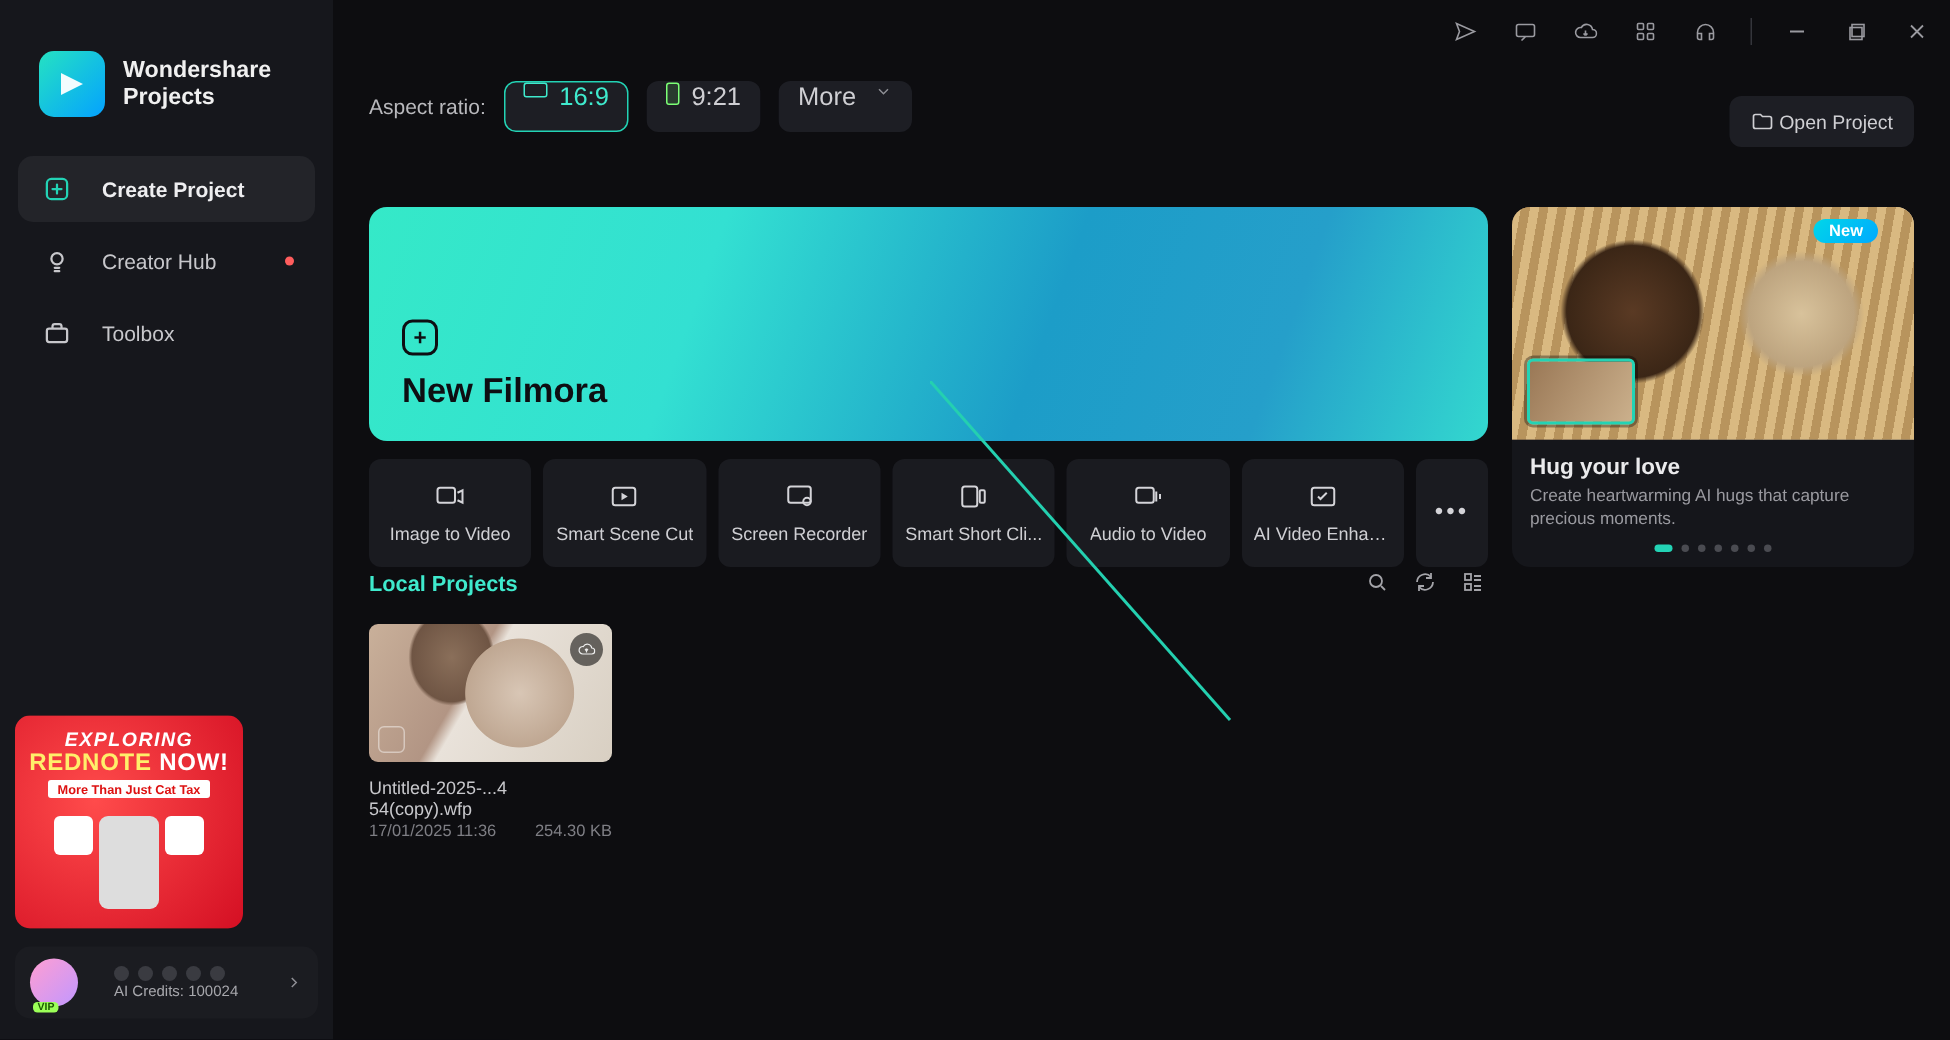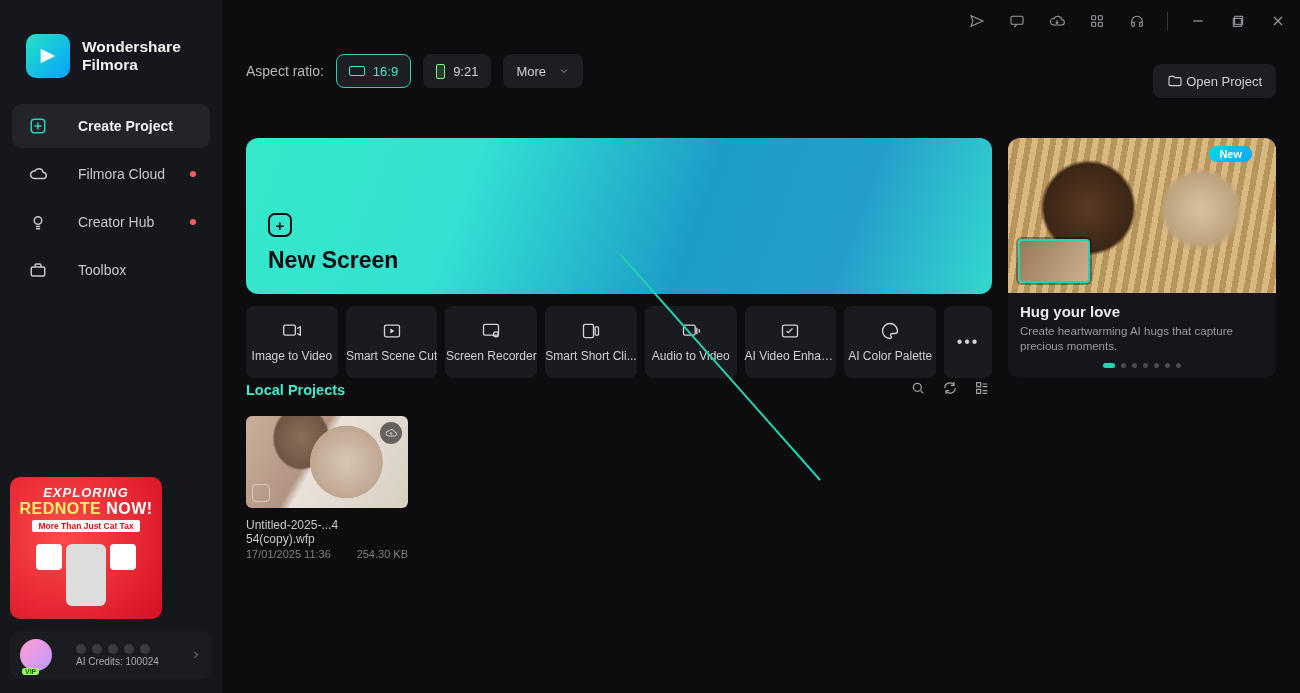--- a/index.html
+++ b/index.html
@@ -17,21 +17,21 @@
   body{margin:0;background:var(--bg);color:var(--txt);width:1300px;height:693px;overflow:hidden;}
   .app{display:flex;height:100%}
   
   .sidebar{width:222px;background:var(--panel);display:flex;flex-direction:column;padding:10px 10px 14px 10px;flex:0 0 222px}
   .logo{display:flex;gap:12px;align-items:center;padding:24px 10px 26px 16px}
   .logo-mark{width:44px;height:44px;border-radius:10px;background:linear-gradient(135deg,#25e2c2,#04a2ff);position:relative;display:flex;align-items:center;justify-content:center}
   .logo-mark svg{width:22px;height:22px}
   .logo-text .t1{color:#f0f0f0;font-weight:600;font-size:15.5px;line-height:1.15}
   .logo-text .t2{color:#f0f0f0;font-weight:600;font-size:15.5px}
   .nav{display:flex;flex-direction:column;gap:4px;padding:0 2px}
-  .nav-item{display:flex;align-items:center;gap:30px;padding:12px 16px;border-radius:10px;color:#c7c7cb;font-size:14px;cursor:pointer;position:relative}
+  .nav-item{display:flex;align-items:center;gap:20px;padding:12px 16px;border-radius:10px;color:#c7c7cb;font-size:14px;cursor:pointer;position:relative}
   .nav-item.active{background:#232429;color:#eeeef0;font-weight:600}
   .nav-item .ico{width:20px;height:20px;display:flex;align-items:center;justify-content:center;color:#c7c7cb}
   .nav-item.active .ico{color:var(--accent)}
   .nav-item .dot{width:6px;height:6px;border-radius:50%;background:var(--dot);position:absolute;right:14px}
   .sidebar-bottom{margin-top:auto;display:flex;flex-direction:column;gap:12px}
   .promo{width:152px;height:142px;border-radius:10px;background:#e51e1e;background-image:radial-gradient(circle at 35% 40%,#ff4b4b,#d40f23);position:relative;overflow:hidden;display:flex;flex-direction:column;align-items:center;color:#fff;padding:6px}
   .promo .pt1{font-size:13px;font-weight:800;letter-spacing:1px;margin-top:2px;font-style:italic}
   .promo .pt2{font-size:16px;font-weight:900;letter-spacing:.5px}
   .promo .pt2 span{color:#ffef6a}
   .promo .pt3{background:#fff;color:#d11;font-size:8.5px;font-weight:700;padding:1px 6px;border-radius:2px;margin-top:2px}
@@ -51,21 +51,21 @@
   .titlebar{height:42px;display:flex;align-items:center;justify-content:flex-end;padding:0 8px;gap:12px}
   .tb-ico{width:28px;height:28px;display:flex;align-items:center;justify-content:center;color:#9a9aa0;cursor:pointer}
   .tb-ico svg{width:16px;height:16px}
   .tb-sep{width:1px;height:18px;background:#34353b;margin:0 4px}
   .content{display:flex;gap:16px;padding:10px 24px 0 24px;flex:1;min-height:0}
   .col-main{flex:1;min-width:0;display:flex;flex-direction:column}
   .col-side{width:268px;flex:0 0 268px;display:flex;flex-direction:column}
   
   .aspectbar{display:flex;align-items:center;gap:12px;margin-bottom:20px}
   .albl{color:#b8b8bc;font-size:14px}
-  .pill{background:#1d1e24;border:1px solid transparent;border-radius:8px;height:34px;display:flex;align-items:center;gap:8px;padding:0 12px;color:#cfcfd3;font-size:13px;cursor:pointer}
+  .pill{background:#1d1e24;border:1px solid transparent;border-radius:8px;height:34px;display:flex;align-items:flex-start;gap:8px;padding:0 12px;color:#cfcfd3;font-size:17px;cursor:pointer}
   .pill.active{border-color:var(--accent);color:var(--accent2)}
   .pill .shape-wide{width:16px;height:10px;border:1.5px solid currentColor;border-radius:2px}
   .pill .shape-tall{width:9px;height:15px;border:1.5px solid #7cff76;border-radius:2px;background:#7cff7620}
   .pill .caret{margin-left:4px;color:#8d8e94}
   .openproj{height:34px;display:flex;align-items:center;gap:3px;background:#1d1e24;border-radius:8px;padding:0 14px;color:#cfcfd3;font-size:13px;cursor:pointer}
   .toprow{display:flex;justify-content:space-between;align-items:center;margin-bottom:20px}
   
   .hero{height:156px;border-radius:12px;background:linear-gradient(110deg,#35e9c8 0%,#33e0d2 30%,#1c9dc8 60%,#259fca 80%,#33d8cf 100%);padding:20px 22px;display:flex;flex-direction:column;justify-content:flex-end;color:#0c0c10;cursor:pointer;gap:10px}
   .hero .plusbox{width:24px;height:24px;border:2.2px solid #0e0e12;border-radius:7px;display:flex;align-items:center;justify-content:center;font-size:15px;font-weight:900;color:#0e0e12}
   .hero .htitle{font-size:23px;font-weight:600;color:#0e0e12}
@@ -112,42 +112,33 @@
 
   <aside class="sidebar">
     <div class="logo">
       <div class="logo-mark">
         <svg viewBox="0 0 24 24">
             <path fill="#fff" d="M4 4 L20 12 L4 20 Z M8 8 L14 11 L8 14 Z" opacity=".95"></path>
           </svg>
       </div>
       <div class="logo-text">
         <div class="t1">Wondershare</div>
-        <div class="t2">Filmora</div>
+        <div class="t2">Projects</div>
       </div>
     </div>
 
     <nav class="nav">
       <div class="nav-item active">
         <span class="ico">
           <svg viewBox="0 0 24 24" width="18" height="18">
               <rect x="3" y="3" width="18" height="18" rx="4" fill="none" stroke="currentColor" stroke-width="2"></rect>
               <path d="M12 8v8M8 12h8" stroke="currentColor" stroke-width="2" stroke-linecap="round"></path>
             </svg>
         </span>
         <span>Create Project</span>
-      </div>
-      <div class="nav-item">
-        <span class="ico">
-          <svg viewBox="0 0 24 24" width="18" height="18">
-              <path d="M7 18a5 5 0 1 1 .8-9.95A6 6 0 0 1 19 10a4 4 0 0 1 0 8H7z" fill="none" stroke="currentColor" stroke-width="2"></path>
-            </svg>
-        </span>
-        <span>Filmora Cloud</span>
-        <span class="dot"></span>
       </div>
       <div class="nav-item">
         <span class="ico">
           <svg viewBox="0 0 24 24" width="18" height="18">
               <circle cx="12" cy="10" r="5" fill="none" stroke="currentColor" stroke-width="2"></circle>
               <path d="M10 18h4M10 21h4" stroke="currentColor" stroke-width="2" stroke-linecap="round"></path>
             </svg>
         </span>
         <span>Creator Hub</span>
         <span class="dot"></span>
@@ -275,21 +266,21 @@
             </svg>
         </span>
         <span>Open Project</span>
       </div>
     </div>
 
     <div class="content">
       <div class="col-main">
         <div class="hero">
           <div class="plusbox">+</div>
-          <div class="htitle">New Screen</div>
+          <div class="htitle">New Filmora</div>
         </div>
 
         <div class="tiles">
           <div class="tile">
             <span class="ticon">
                 <svg viewBox="0 0 24 24" width="22" height="20">
                   <rect x="2" y="5" width="14" height="12" rx="2" fill="none" stroke="currentColor" stroke-width="1.6"></rect>
                   <path d="M18 9l4-2v10l-4-2" fill="none" stroke="currentColor" stroke-width="1.6"></path>
                 </svg>
               </span>
@@ -332,28 +323,20 @@
             <span class="tlbl">Audio to Video</span>
           </div>
           <div class="tile">
             <span class="ticon">
                 <svg viewBox="0 0 24 24" width="22" height="20">
                   <rect x="3" y="5" width="18" height="14" rx="2" fill="none" stroke="currentColor" stroke-width="1.6"></rect>
                   <path d="M8 12l2 2 5-5" fill="none" stroke="currentColor" stroke-width="1.6"></path>
                 </svg>
               </span>
             <span class="tlbl">AI Video Enhan...</span>
-          </div>
-          <div class="tile">
-            <span class="ticon">
-                <svg viewBox="0 0 24 24" width="22" height="20">
-                  <path d="M12 3a9 9 0 1 0 0 18c2 0 2-2 1-3-1-1 0-3 2-3h3a3 3 0 0 0 3-3 9 9 0 0 0-9-9z" fill="none" stroke="currentColor" stroke-width="1.6"></path>
-                </svg>
-              </span>
-            <span class="tlbl">AI Color Palette</span>
           </div>
           <div class="tile more">
             <span class="ticon">•••</span>
           </div>
         </div>
 
         <div class="local-head">
           <div class="local-title">Local Projects</div>
           <div class="local-tools">
             <span class="ti">

